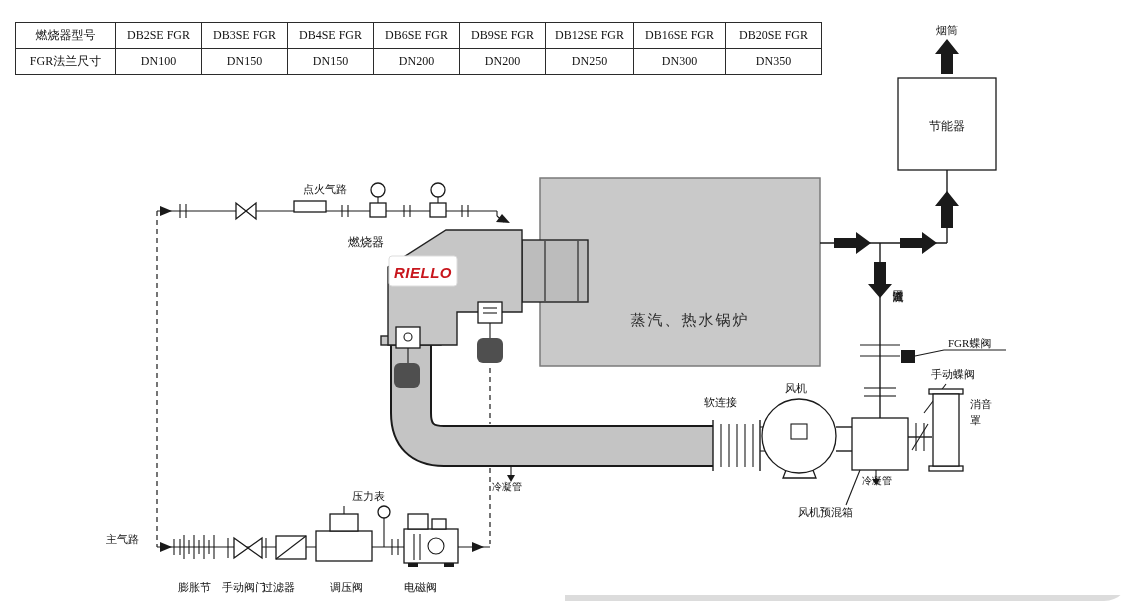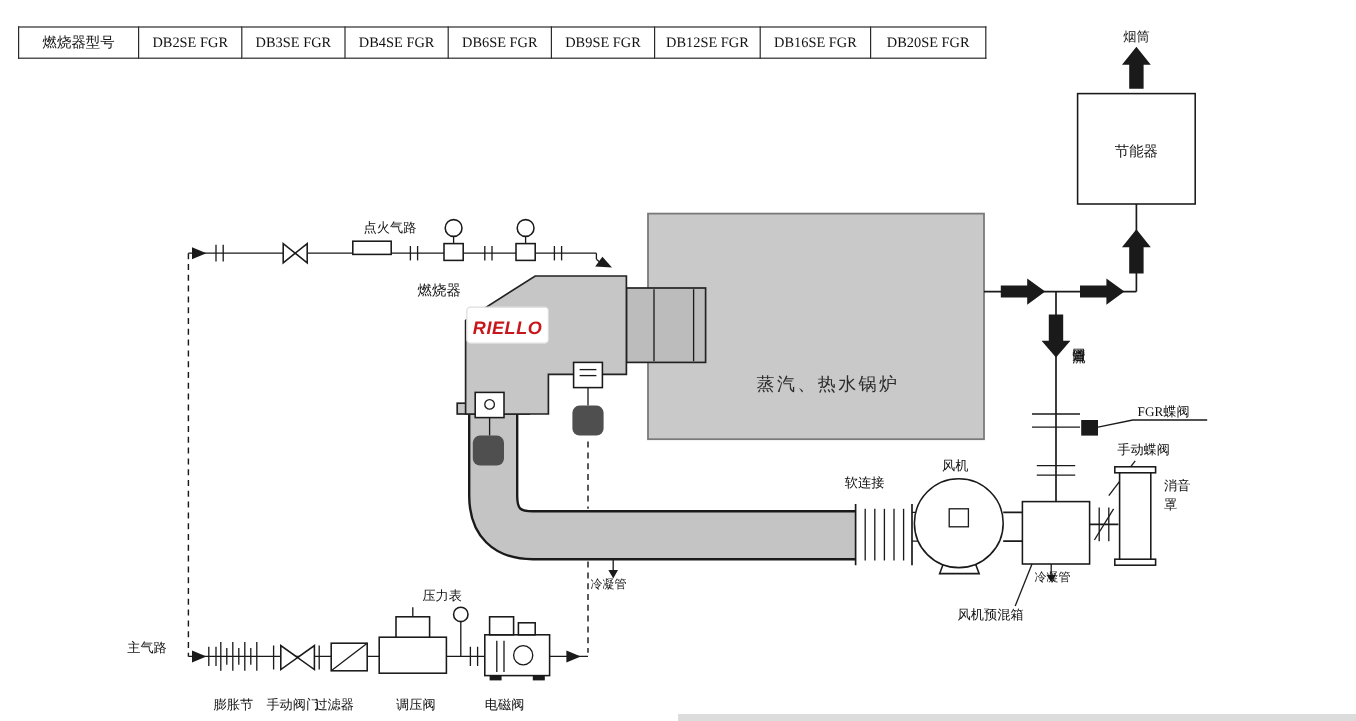--- a/index.html
+++ b/index.html
@@ -1,17 +1,17 @@
 <!DOCTYPE html>
 <html><head>
 <meta charset="utf-8">
 <style>
   html,body{margin:0;padding:0;background:#fff;}
   .stage{position:relative;width:1130px;height:601px;background:#ffffff;overflow:hidden;
-         font-family:"Liberation Serif","DejaVu Serif",serif;}
+         font-family:"Liberation Serif","DejaVu Serif",serif;border-radius:26px;}
   .table-wrap{position:absolute;left:15px;top:22px;}
   table.spec{border-collapse:collapse;table-layout:fixed;}
   table.spec td{border:1px solid #2b2b2b;text-align:center;vertical-align:middle;
     font-size:12px;height:25px;padding:0 2px;white-space:nowrap;color:#111;}
   svg{position:absolute;left:0;top:0;}
   .ln{stroke:#1a1a1a;stroke-width:1.4;fill:none;}
   .lnthin{stroke:#1a1a1a;stroke-width:1.1;fill:none;}
   .dash{stroke:#1a1a1a;stroke-width:1.2;stroke-dasharray:5 4;fill:none;}
   .fillb{fill:#1a1a1a;stroke:none;}
   .comp{fill:#ffffff;stroke:#1a1a1a;stroke-width:1.3;}
@@ -46,20 +46,31 @@
           <tr>
         <td>燃烧器型号</td>
         <td>DB2SE FGR</td>
         <td>DB3SE FGR</td>
         <td>DB4SE FGR</td>
         <td>DB6SE FGR</td>
         <td>DB9SE FGR</td>
         <td>DB12SE FGR</td>
         <td>DB16SE FGR</td>
         <td>DB20SE FGR</td>
+      </tr>
+      <tr>
+        <td>FGR法兰尺寸</td>
+        <td>DN100</td>
+        <td>DN150</td>
+        <td>DN150</td>
+        <td>DN200</td>
+        <td>DN200</td>
+        <td>DN250</td>
+        <td>DN300</td>
+        <td>DN350</td>
       </tr>
     </tbody>
       </table>
   </div>
 
   <svg width="1130" height="601" viewBox="0 0 1130 601">
 
     <g>
       <rect x="540" y="178" width="280" height="188" fill="#c9c9c9" stroke="#7a7a7a" stroke-width="1.5"></rect>
       <text class="lbl-boiler" x="690" y="325" text-anchor="middle">蒸汽、热水锅炉</text>

